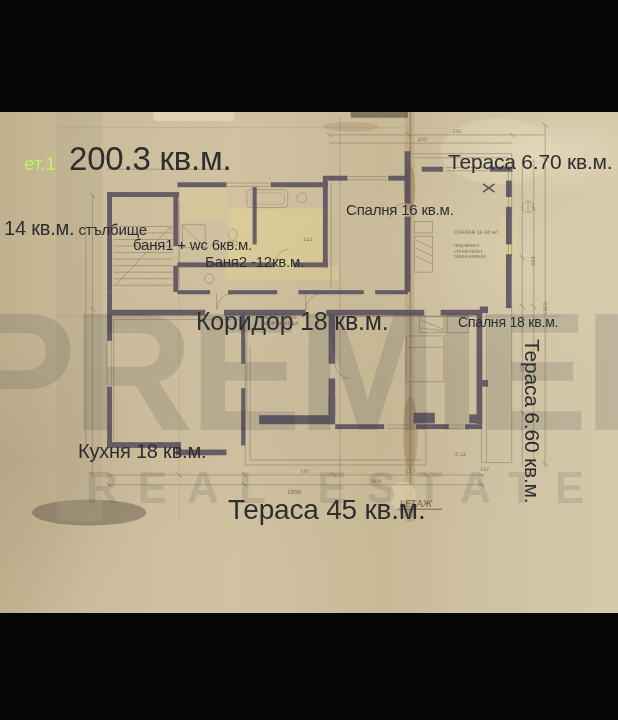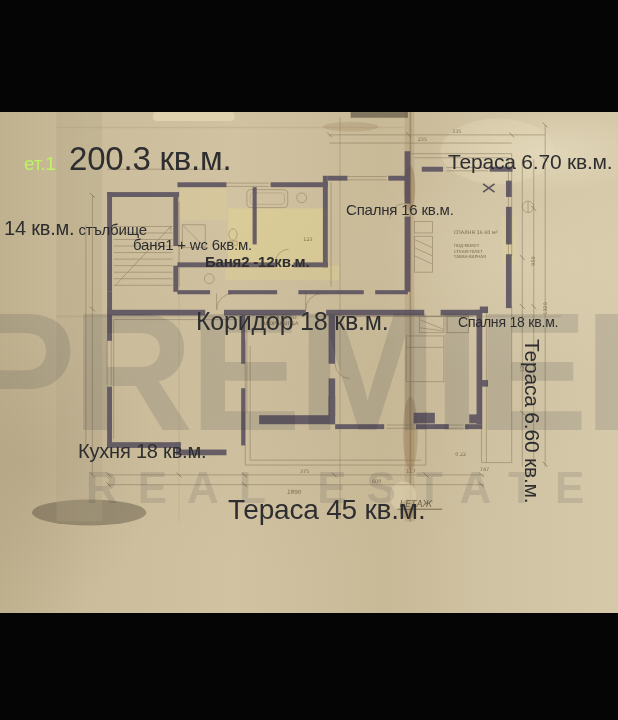--- a/index.html
+++ b/index.html
@@ -194,21 +194,21 @@
     </g>
   </svg>
 
   <div class="wm l1">PREMIER</div>
   <div class="wm l2">REAL ESTATE</div>
 
   <div class="lbl" style="left:24px;top:154px;font-size:19px;color:#bef264;">ет.1</div>
   <div class="lbl" style="left:69px;top:141px;font-size:33px;">200.3 кв.м.</div>
   <div class="lbl" style="left:4px;top:217px;font-size:20px;"><span>14 кв.м.</span><span class="sub"> стълбище</span></div>
   <div class="lbl" style="left:133px;top:237px;font-size:15px;">баня1 + wc 6кв.м.</div>
-  <div class="lbl" style="left:205px;top:254px;font-size:15px;font-weight:bold;">Баня2 -12кв.м.</div>
+  <div class="lbl" style="left:205px;top:254px;font-size:15px;">Баня2 -12кв.м.</div>
   <div class="lbl" style="left:448px;top:150px;font-size:21px;">Тераса 6.70 кв.м.</div>
   <div class="lbl" style="left:346px;top:202px;font-size:15px;">Спалня 16 кв.м.</div>
   <div class="lbl" style="left:196px;top:308px;font-size:25px;">Коридор 18 кв.м.</div>
   <div class="lbl" style="left:458px;top:315px;font-size:14px;">Спалня 18 кв.м.</div>
   <div class="lbl vert" style="left:521px;top:339px;font-size:21px;">Тераса 6.60 кв.м.</div>
   <div class="lbl" style="left:78px;top:440px;font-size:20px;">Кухня 18 кв.м.</div>
   <div class="lbl" style="left:228px;top:495px;font-size:28px;">Тераса 45 кв.м.</div>
 
   <div class="bar bottom"></div>
 </div>

